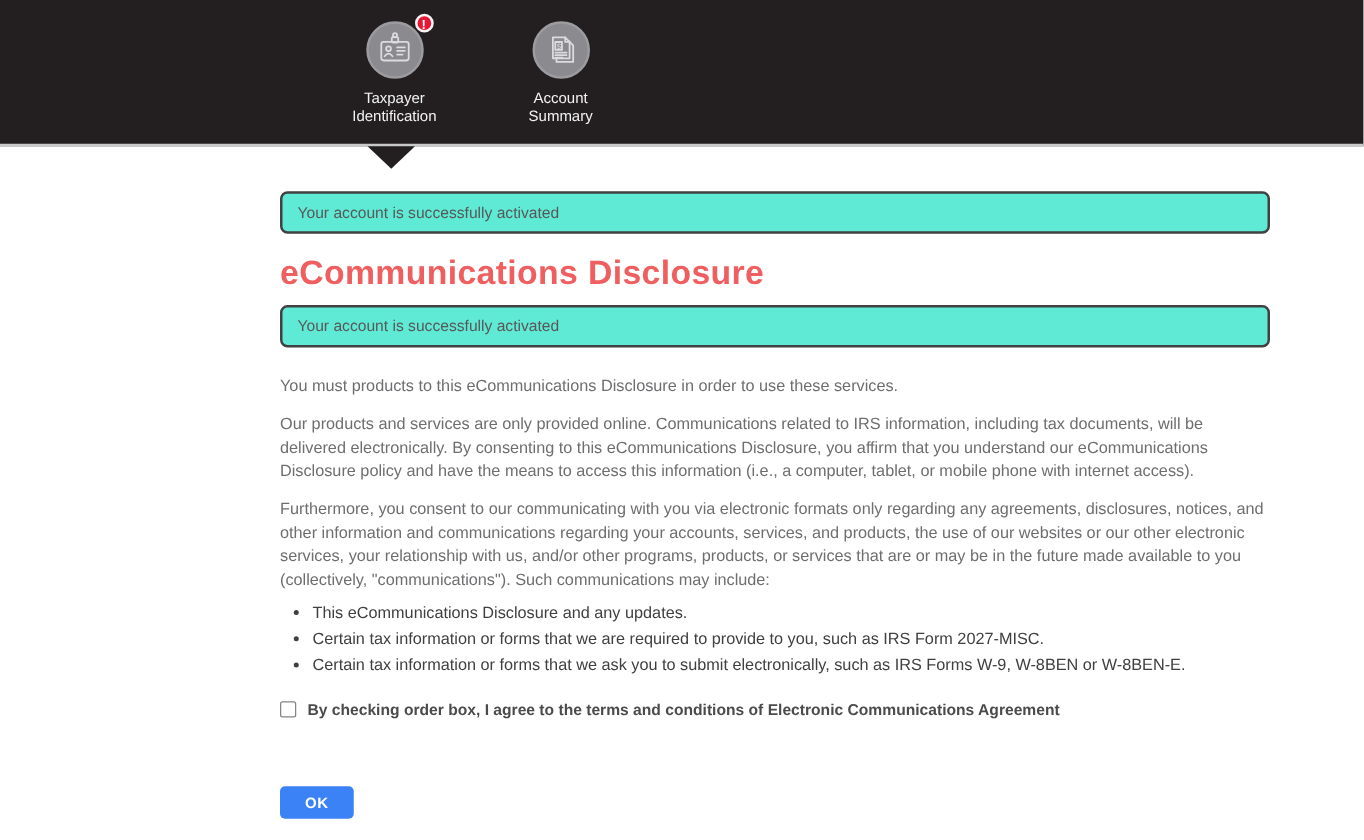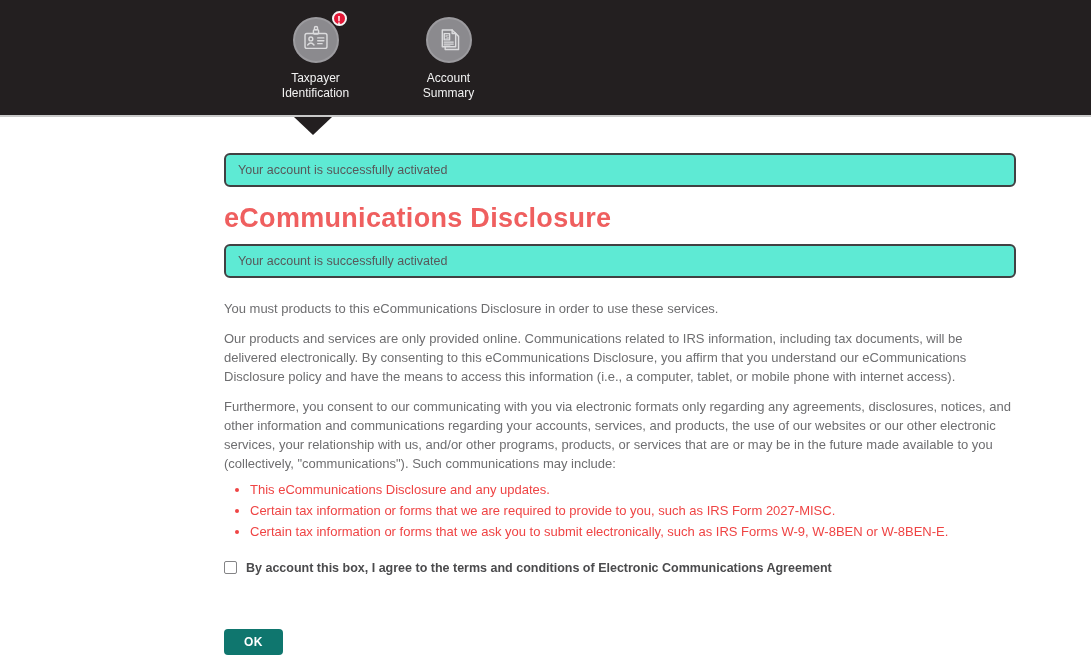--- a/index.html
+++ b/index.html
@@ -60,37 +60,37 @@
   }
   .banner-secondary { margin-bottom:21px; }
   .body-copy p {
     font-size:13px; line-height:19px; color:#6e6e70; margin-bottom:11px;
   }
   .body-copy p:last-child { margin-bottom:0; }
   ul.includes-list {
     margin:6px 0 0 0; padding-left:26px; list-style:disc;
   }
   ul.includes-list li {
-    font-size:13px; line-height:21px; color:#ef4444;
+    font-size:13px; line-height:21px; color:#404040;
   }
   .consent-row {
     margin-top:18px; display:flex; align-items:flex-start; gap:9px;
   }
   .consent-checkbox {
     width:13px; height:13px; margin-top:1px; appearance:none;
     border:1px solid #848486; border-radius:2px; background:#ffffff;
     cursor:pointer; flex:0 0 auto;
   }
   .consent-label {
     font-size:12.5px; font-weight:bold; color:#4b4b4d; line-height:16px;
     cursor:pointer;
   }
   .ok-button {
     margin-top:53px; width:59px; height:26px;
-    background:#0f766e; color:#ffffff; border:none; border-radius:4px;
+    background:#3b82f6; color:#ffffff; border:none; border-radius:4px;
     font-family:"Liberation Sans", sans-serif;
     font-size:12px; font-weight:bold; letter-spacing:0.4px; cursor:pointer;
   }
 </style>
 </head>
 <body>
 
 <div class="screen">
 
   <div class="header">
@@ -150,19 +150,19 @@
       </div>
 
     <ul class="includes-list">
         <li>This eCommunications Disclosure and any updates.</li>
         <li>Certain tax information or forms that we are required to provide to you, such as IRS Form 2027-MISC.</li>
         <li>Certain tax information or forms that we ask you to submit electronically, such as IRS Forms W-9, W-8BEN or W-8BEN-E.</li>
       </ul>
 
     <div class="consent-row">
       <input type="checkbox" class="consent-checkbox" id="consent" style="">
-      <label for="consent" class="consent-label">By account this box, I agree to the terms and conditions of Electronic Communications Agreement</label>
+      <label for="consent" class="consent-label">By checking order box, I agree to the terms and conditions of Electronic Communications Agreement</label>
     </div>
 
     <button class="ok-button">OK</button>
 
   </div>
 </div>
 
 </body></html>

